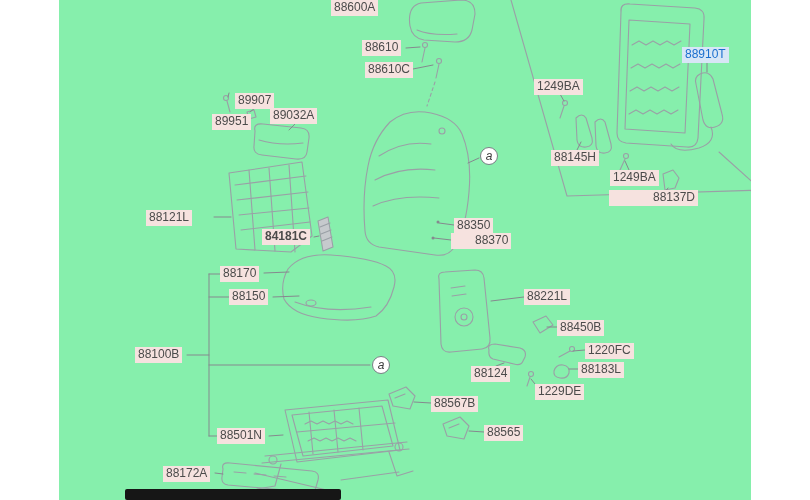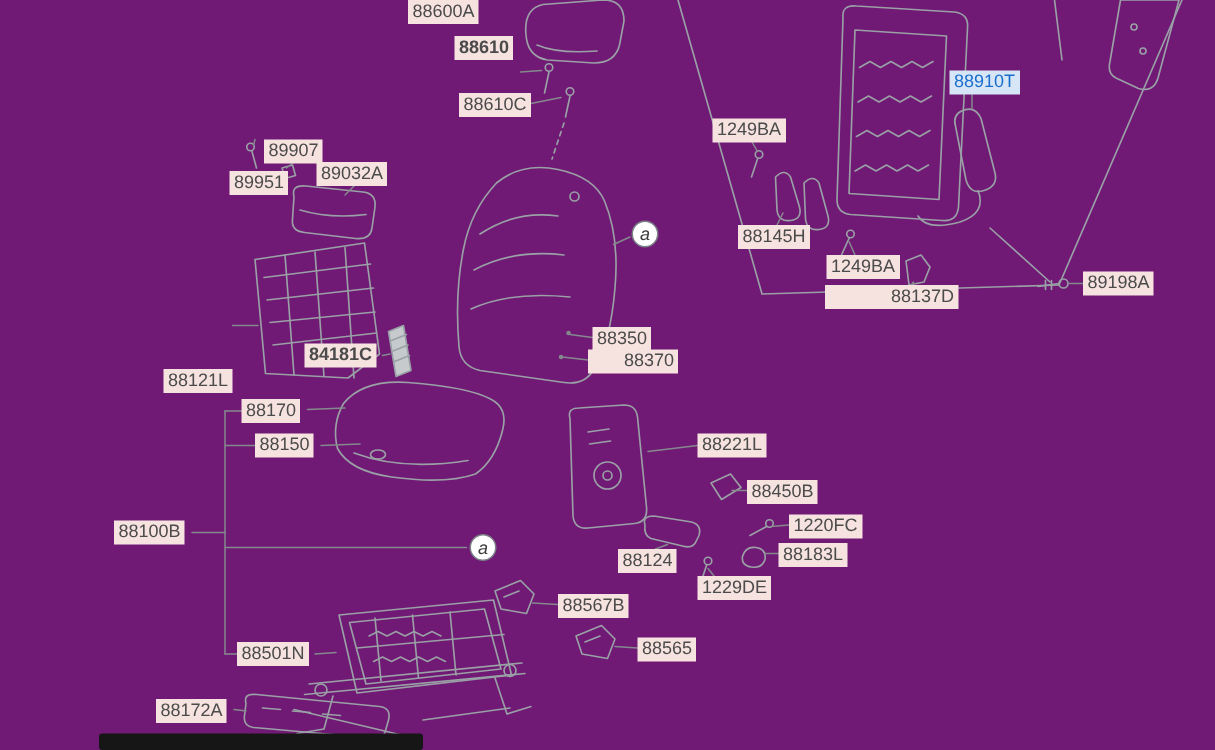--- a/index.html
+++ b/index.html
@@ -1,33 +1,32 @@
 <!DOCTYPE html>
 <html style="--label-bg: #f6e2df; --label-text: #4b4b4b; --hl-bg: #d7e6f6; --hl-text: #1a6fce;"><head>
 <meta charset="utf-8">
 <style>
   * { margin:0; padding:0; box-sizing:border-box; }
   html,body { background:#ffffff; font-family:"Liberation Sans", sans-serif; }
   .stage {
-    position:relative; width:810px; height:500px; background:#701a75;
+    position:relative; width:692px; height:500px; background:#86efac;
     overflow:hidden; margin:0 auto;
   }
   .stage svg { position:absolute; left:0; top:0; }
   .labels-layer { position:absolute; left:0; top:0; width:100%; height:100%; }
   .part-label {
     position:absolute;
     font-size:12px; line-height:15px; height:16px;
     padding:0 3px; white-space:nowrap; cursor:pointer;
     color:var(--label-text, #4b4b4b);
     background:var(--label-bg, #f6e2df);
   }
   .part-label.highlight {
     color:var(--hl-text, #1a6fce);
     background:var(--hl-bg, #d7e6f6);
-    margin-left:10px;
   }
   .ref-marker {
     position:absolute; width:18px; height:18px;
     border:1px solid #7a7f85; border-radius:50%;
     background:#fff; color:#3c3c3c;
     font-size:12px; font-style:italic; line-height:16px; text-align:center;
     transform:translate(-50%,-50%);
   }
   .bottom-bar {
     position:absolute; left:66px; top:489px; width:216px; height:11px;
@@ -181,43 +180,43 @@
       <path d="M150,365 L311,365"></path>
 
       <path d="M409,163 L420,158"></path>
       <circle cx="379" cy="222" r="1.5" fill="#85898e" stroke="none"></circle>
       <circle cx="374" cy="238" r="1.5" fill="#85898e" stroke="none"></circle>
     </g>
   </svg>
 
   <div class="labels-layer">
       <div class="part-label" style="left: 272px; top: 0px;">88600A</div>
-      <div class="part-label" style="left: 303px; top: 24px; font-weight: bold;">88610</div>
+      <div class="part-label" style="left: 303px; top: 40px;">88610</div>
       <div class="part-label" style="left: 306px; top: 62px;">88610C</div>
       <div class="part-label" style="left: 153px; top: 78px; margin-top: 36px;">89951</div>
       <div class="part-label" style="left: 176px; top: 93px;">89907</div>
       <div class="part-label" style="left: 211px; top: 108px;">89032A</div>
       <div class="part-label" style="left: 475px; top: 79px;">1249BA</div>
       <div class="part-label highlight" style="left: 623px; top: 47px;">88910T</div>
       <div class="part-label" style="left: 492px; top: 150px;">88145H</div>
       <div class="part-label" style="left: 551px; top: 170px;">1249BA</div>
       <div class="part-label" style="left: 550px; top: 190px; padding-left: 44px;">88137D</div>
       <div class="part-label" style="left: 722px; top: 181px;">89198A</div>
-      <div class="part-label" style="left: 109px; top: 210px; margin-top: 36px;">88121L</div>
+      <div class="part-label" style="left: 87px; top: 210px;">88121L</div>
       <div class="part-label" style="left: 203px; top: 229px; font-weight: bold;">84181C</div>
       <div class="part-label" style="left: 395px; top: 218px;">88350</div>
       <div class="part-label" style="left: 392px; top: 233px; padding-left: 24px;">88370</div>
       <div class="part-label" style="left: 161px; top: 266px;">88170</div>
       <div class="part-label" style="left: 170px; top: 289px;">88150</div>
       <div class="part-label" style="left: 465px; top: 289px;">88221L</div>
       <div class="part-label" style="left: 498px; top: 320px;">88450B</div>
       <div class="part-label" style="left: 526px; top: 343px;">1220FC</div>
       <div class="part-label" style="left: 412px; top: 366px;">88124</div>
       <div class="part-label" style="left: 519px; top: 362px;">88183L</div>
-      <div class="part-label" style="left: 465px; top: 384px;">1229DE</div>
+      <div class="part-label" style="left: 476px; top: 384px;">1229DE</div>
       <div class="part-label" style="left: 76px; top: 347px;">88100B</div>
       <div class="part-label" style="left: 372px; top: 396px;">88567B</div>
       <div class="part-label" style="left: 425px; top: 425px;">88565</div>
       <div class="part-label" style="left: 158px; top: 428px;">88501N</div>
       <div class="part-label" style="left: 104px; top: 466px;">88172A</div>
       <div class="ref-marker" style="left: 430px; top: 156px;">a</div>
       <div class="ref-marker" style="left: 322px; top: 365px;">a</div>
     </div>
 
   <div class="bottom-bar"></div>

